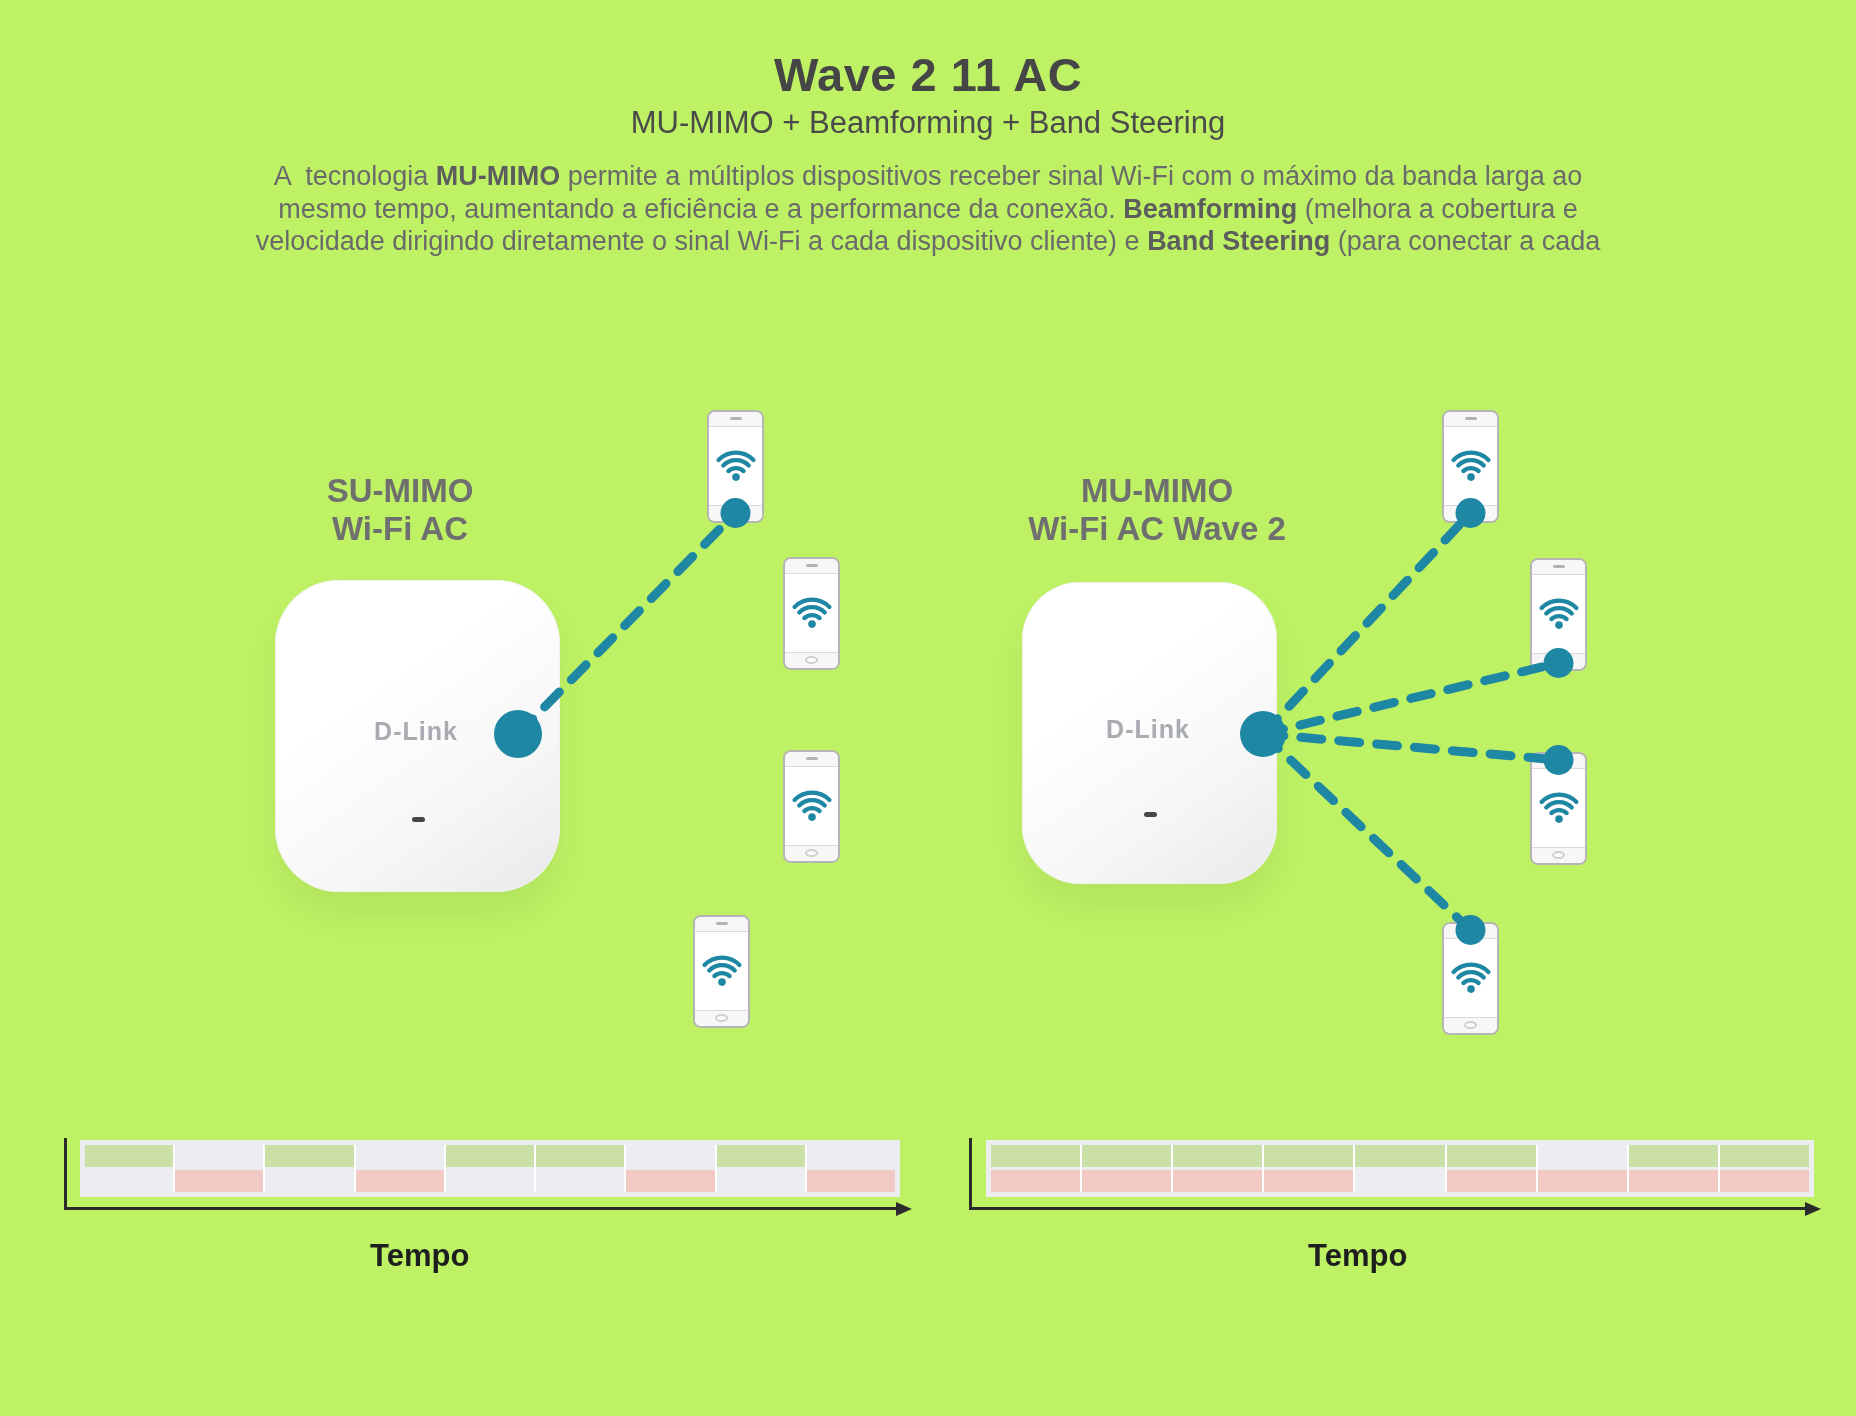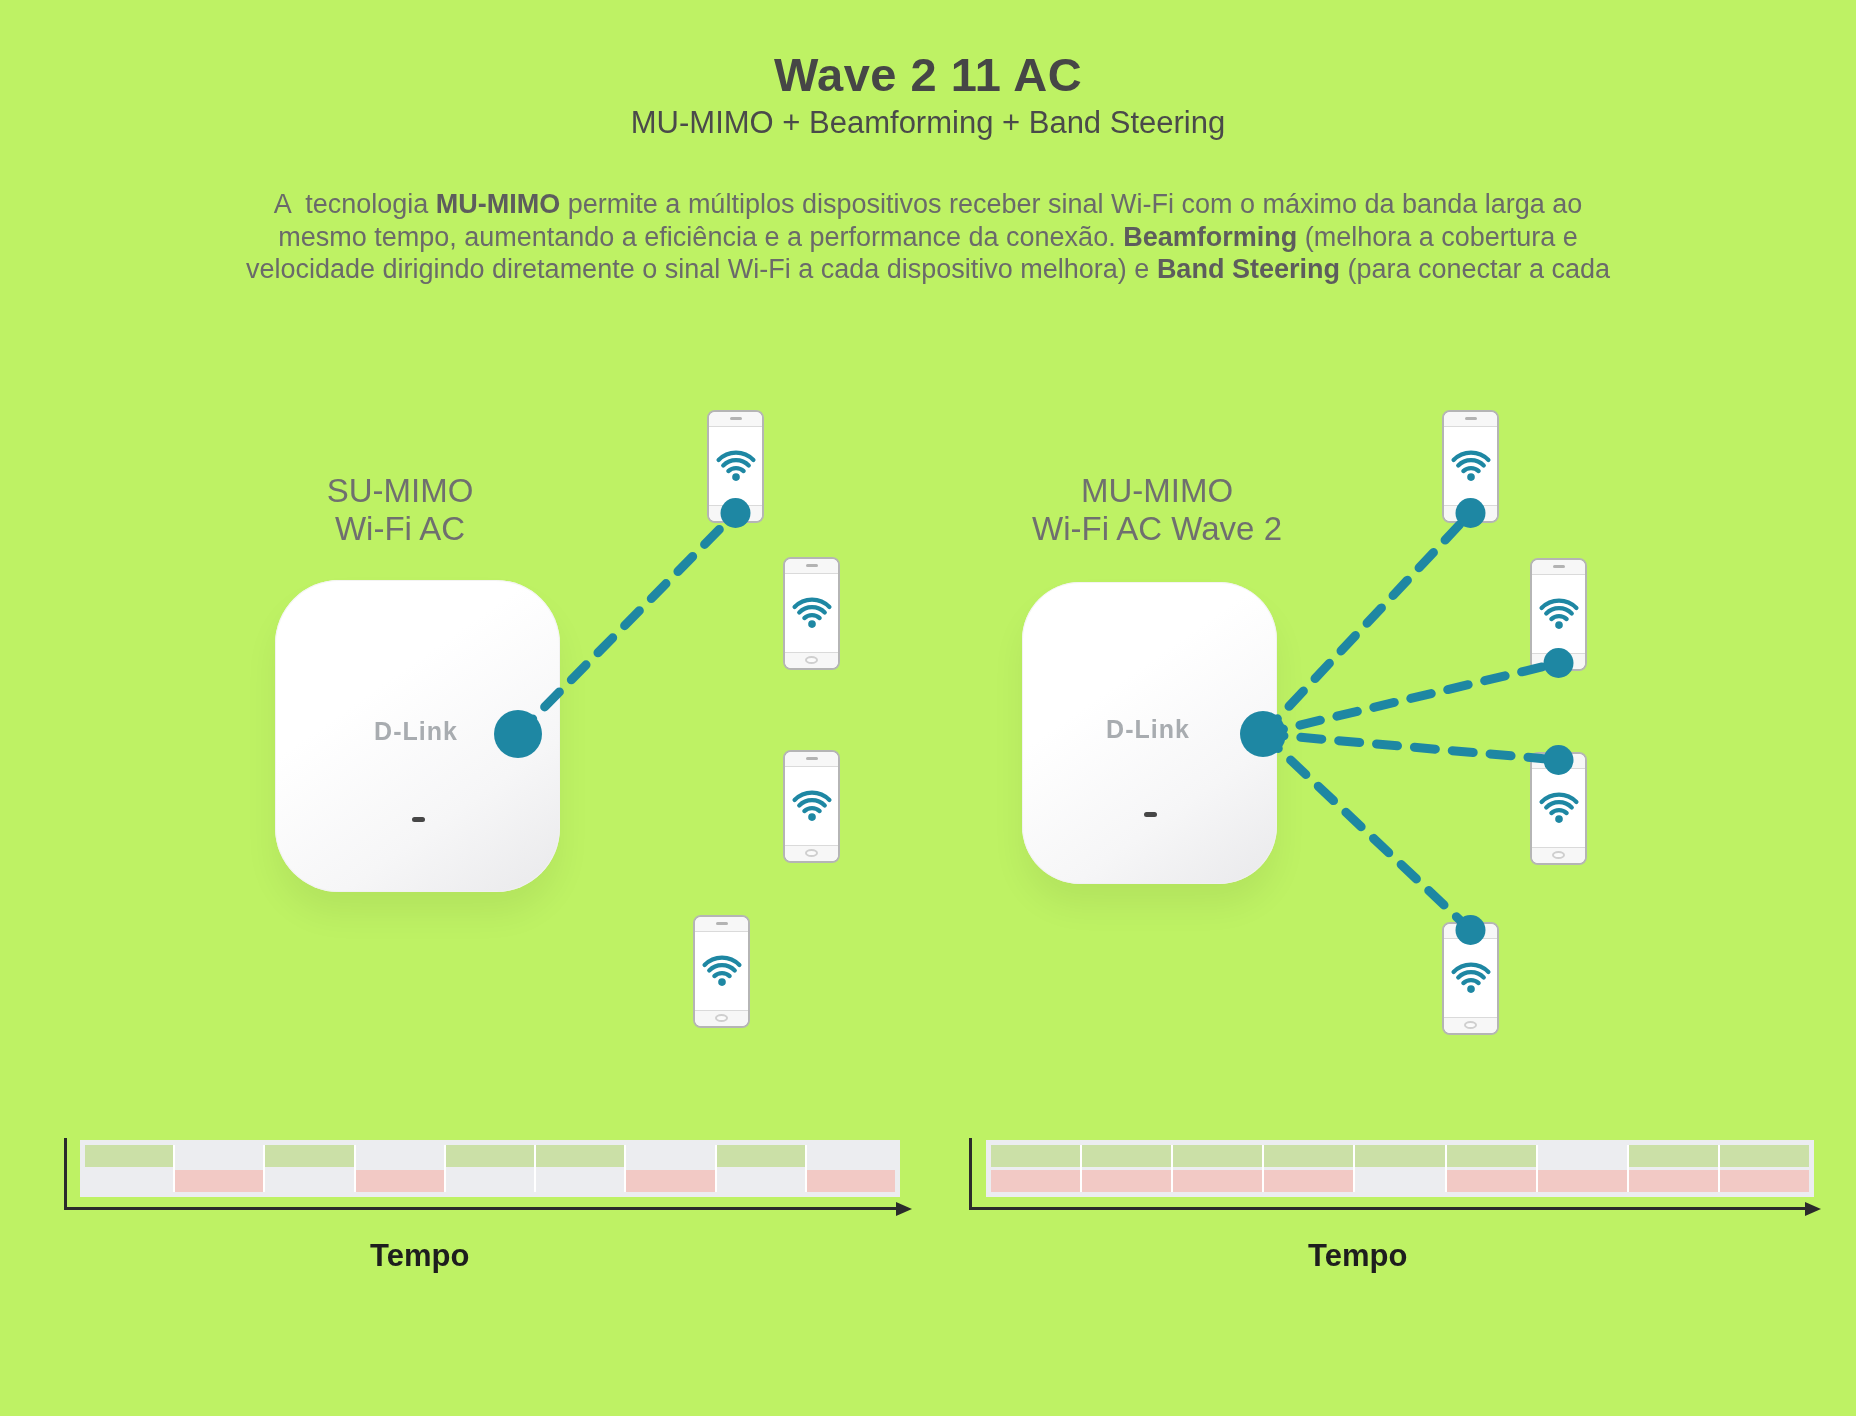--- a/index.html
+++ b/index.html
@@ -6,26 +6,26 @@
   .canvas{
     position:relative;width:1856px;height:1416px;background:#bef264;
     font-family:"Liberation Sans",sans-serif;overflow:hidden;
     --accent:#1e87a3; --green:#cbe0a7; --red:#f2c9c5; --track:#ecedf0; --axis:#2b2b2b;
   }
   
   .hdr{position:absolute;top:50px;left:0;width:100%;text-align:center;}
   .hdr h1{margin:0;font-size:47px;line-height:1.05;font-weight:bold;color:#464646;letter-spacing:.5px;}
   .hdr h2{margin:8px 0 0 0;font-size:31px;line-height:1.05;font-weight:400;color:#4a4a4a;}
   
-  .intro{position:absolute;top:188px;left:0;width:100%;text-align:center;
+  .intro{position:absolute;top:160px;left:0;width:100%;text-align:center;
     font-size:27px;line-height:32.5px;color:#6a6a6a;}
   .intro .ln{white-space:pre-wrap;}
   .intro b{color:#5d5d5d;}
   
-  .dlabel{position:absolute;text-align:center;font-weight:normal;font-size:33px;line-height:38px;color:#6f6f6f;}
+  .dlabel{position:absolute;text-align:center;font-weight:bold;font-size:33px;line-height:38px;color:#6f6f6f;}
   .dlabel.l{left:250px;top:472px;width:300px;}
   .dlabel.r{left:940px;top:472px;width:434px;}
   
   .ap{position:absolute;z-index:2;border-radius:64px;
       background:linear-gradient(145deg,#ffffff 35%,#f6f6f7 70%,#e9e9eb 100%);
       box-shadow:0 22px 34px rgba(0,0,0,.06), inset 0 0 0 1px rgba(240,240,240,.8);}
   .ap.l{left:275px;top:580px;width:285px;height:312px;}
   .ap.r{left:1022px;top:582px;width:255px;height:302px;border-radius:58px;}
   .ap .brand{position:absolute;left:0;right:3px;top:44%;text-align:center;
       font-weight:bold;font-size:25px;color:#a8acb0;letter-spacing:1px;}
@@ -60,21 +60,21 @@
 <div class="canvas" style="--accent: #1e87a3; --green: #cbe0a7; --red: #f2c9c5; --track: #ecedf0; --axis: #2b2b2b;">
 
   <div class="hdr">
     <h1>Wave 2 11 AC</h1>
     <h2>MU-MIMO + Beamforming + Band Steering</h2>
   </div>
 
   <div class="intro" id="intro">
       <div class="ln"><span>A  tecnologia </span><b>MU-MIMO</b><span> permite a múltiplos dispositivos receber sinal Wi-Fi com o máximo da banda larga ao</span></div>
       <div class="ln"><span>mesmo tempo, aumentando a eficiência e a performance da conexão. </span><b>Beamforming</b><span> (melhora a cobertura e</span></div>
-      <div class="ln"><span>velocidade dirigindo diretamente o sinal Wi-Fi a cada dispositivo melhora) e </span><b>Band Steering</b><span> (para conectar a cada</span></div>
+      <div class="ln"><span>velocidade dirigindo diretamente o sinal Wi-Fi a cada dispositivo cliente) e </span><b>Band Steering</b><span> (para conectar a cada</span></div>
     </div>
 
   <div class="dlabel l">
     <div>SU-MIMO</div>
     <div>Wi-Fi AC</div>
   </div>
 
   <div class="dlabel r">
     <div>MU-MIMO</div>
     <div>Wi-Fi AC Wave 2</div>

